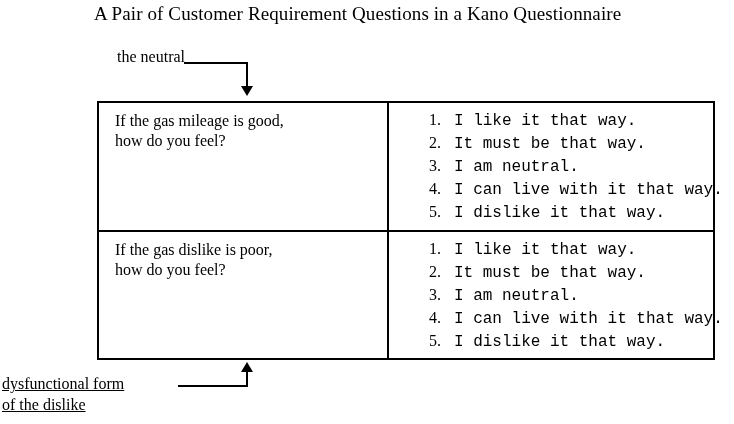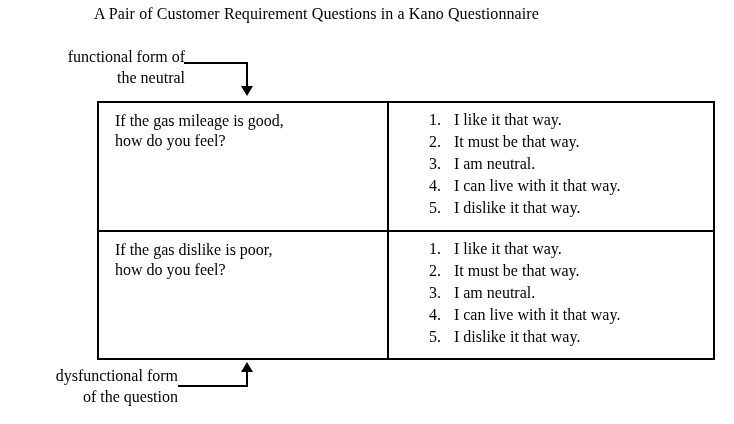--- a/index.html
+++ b/index.html
@@ -15,44 +15,44 @@
     overflow: hidden;
     font-family: "Liberation Serif", "DejaVu Serif", serif;
     color: #000000;
   }
 
   
   .figure-title {
     position: absolute;
     left: 94px;
     top: 4px;
-    font-size: 16px;
+    font-size: 19px;
     line-height: 19px;
     white-space: nowrap;
     letter-spacing: 0.1px;
   }
 
   
   .annot {
     position: absolute;
     font-size: 16px;
     line-height: 21px;
     white-space: nowrap;
   }
   .annot-top {
     left: 5px;
     top: 46px;
     text-align: right;
     width: 180px;
   }
   .annot-bottom {
     left: 2px;
-    top: 365px;
-    text-align: right;
+    top: 373px;
     width: 176px;
+    text-decoration: underline;
   }
   .annot .line2 {
     display: block;
   }
 
   
   .leader-h {
     position: absolute;
     height: 0;
     border-top: 2px solid #000;
@@ -134,38 +134,38 @@
   }
   .answers li .num {
     position: absolute;
     left: 40px;
     width: 24px;
     text-align: left;
   }
   .answers li .txt {
     display: inline-block;
     padding-left: 25px;
+    font-family: Liberation Mono, monospace;
   }
 </style>
 </head>
 <body>
 
 <div class="figure-title">A Pair of Customer Requirement Questions in a Kano Questionnaire</div>
 
 <div class="annot annot-top">
-  <span class="line1">functional form of</span>
   <span class="line2">the neutral</span>
 </div>
 <div class="leader-h" id="leader-top-h"></div>
 <div class="leader-v" id="leader-top-v"></div>
 <div class="arrow-down" id="leader-top-arrow"></div>
 
 <div class="annot annot-bottom">
   <span class="line1">dysfunctional form</span>
-  <span class="line2">of the question</span>
+  <span class="line2">of the dislike</span>
 </div>
 <div class="leader-h" id="leader-bottom-h"></div>
 <div class="leader-v" id="leader-bottom-v"></div>
 <div class="arrow-up" id="leader-bottom-arrow"></div>
 
 <table class="qtable">
   <tbody>
     <tr class="row-top">
       <td class="col-question">
         <div class="cell-question">

